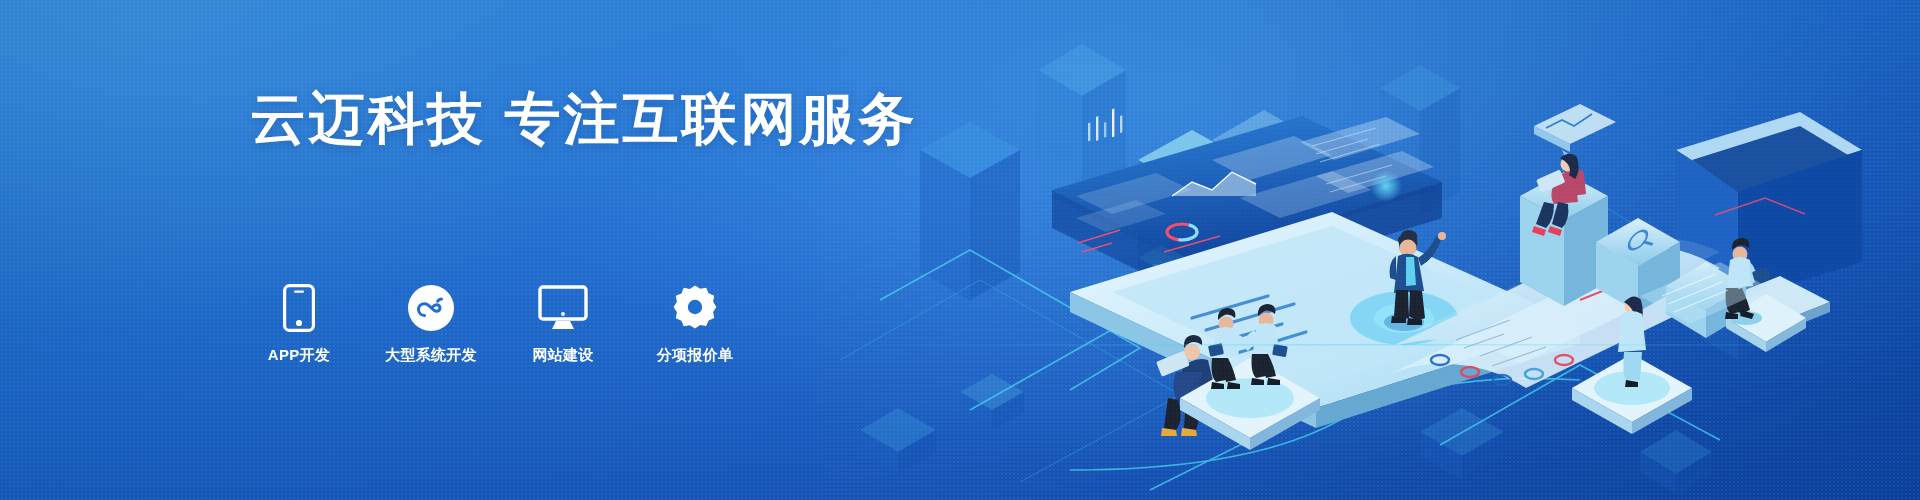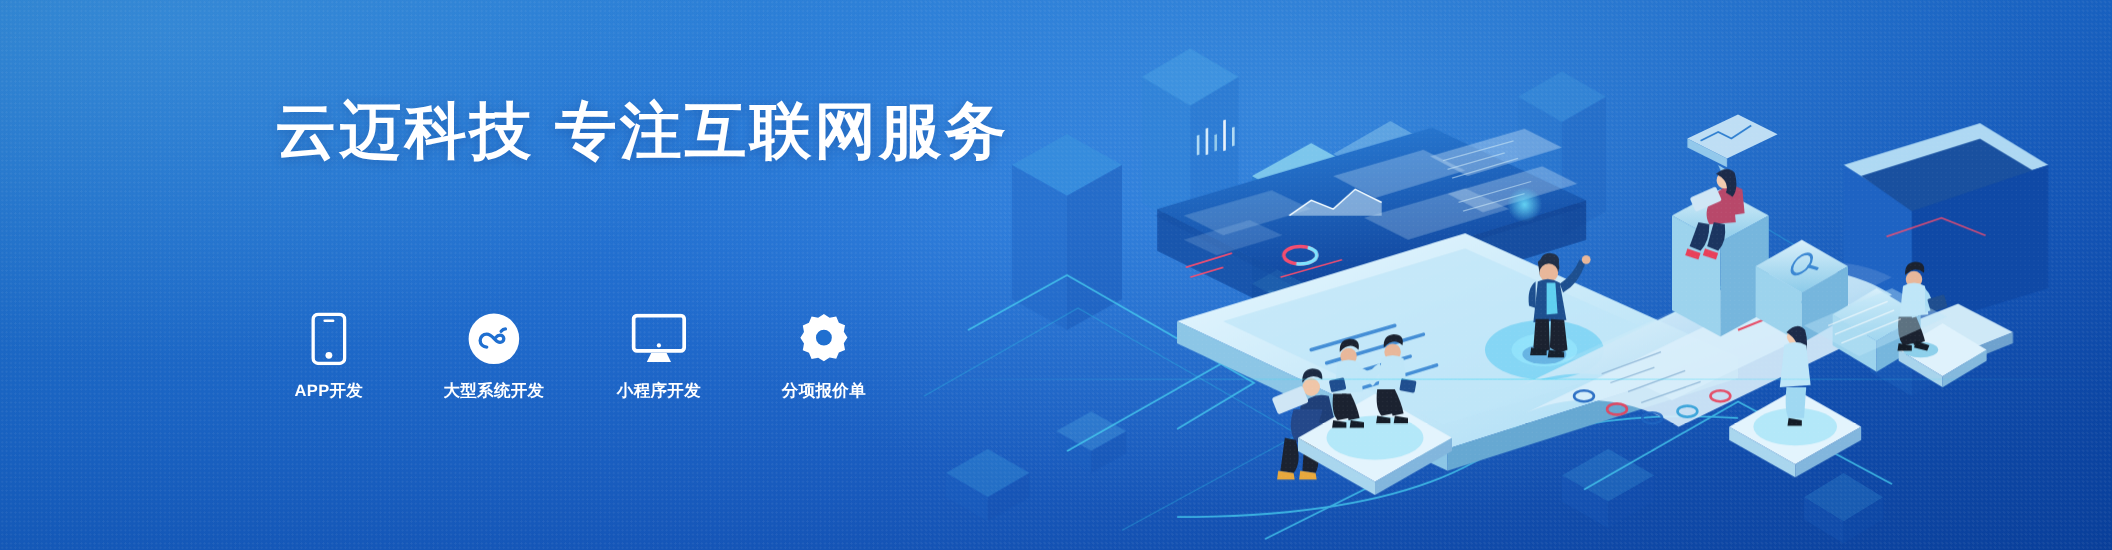--- a/index.html
+++ b/index.html
@@ -57,21 +57,21 @@
     font-weight:400;
   }
   .sub div{ white-space:nowrap; }
 
   
   .services{
     position:absolute;
     left:250px; top:282px;
     display:flex;
     align-items:flex-start;
-    gap:52px;
+    gap:34px;
     z-index:40;
   }
   .svc{
     display:flex; flex-direction:column;
     align-items:center;
     width:98px;
     cursor:pointer;
   }
   .svc .glyph{
     height:52px;
@@ -555,21 +555,21 @@
 
 
     <div class="svc">
       <span class="glyph">
         <svg width="50" height="46" viewBox="0 0 50 46">
           <rect x="2" y="2" width="46" height="32" rx="3" ry="3" fill="none" stroke="#ffffff" stroke-width="3.4"></rect>
           <circle cx="25" cy="29" r="1.9" fill="#ffffff"></circle>
           <path d="M18 36 L32 36 L36 44 L14 44 Z" fill="#ffffff"></path>
         </svg>
       </span>
-      <span class="lbl">小程序开发</span>
+      <span class="lbl">网站建设</span>
     </div>
 
     <div class="svc">
       <span class="glyph">
         <svg width="48" height="48" viewBox="0 0 48 48">
           <path fill="#ffffff" d="M24 1.5l5.2 3.3 6-1.1 2.4 5.6 5.6 2.4-1.1 6 3.3 5.2-3.3 5.2 1.1 6-5.6 2.4-2.4 5.6-6-1.1L24 44.5l-5.2-3.3-6 1.1-2.4-5.6-5.6-2.4 1.1-6L2.6 23l3.3-5.2-1.1-6 5.6-2.4 2.4-5.6 6 1.1z"></path>
           <circle cx="24" cy="23" r="7.2" fill="#1f6fd0"></circle>
         </svg>
       </span>
       <span class="lbl">分项报价单</span>

